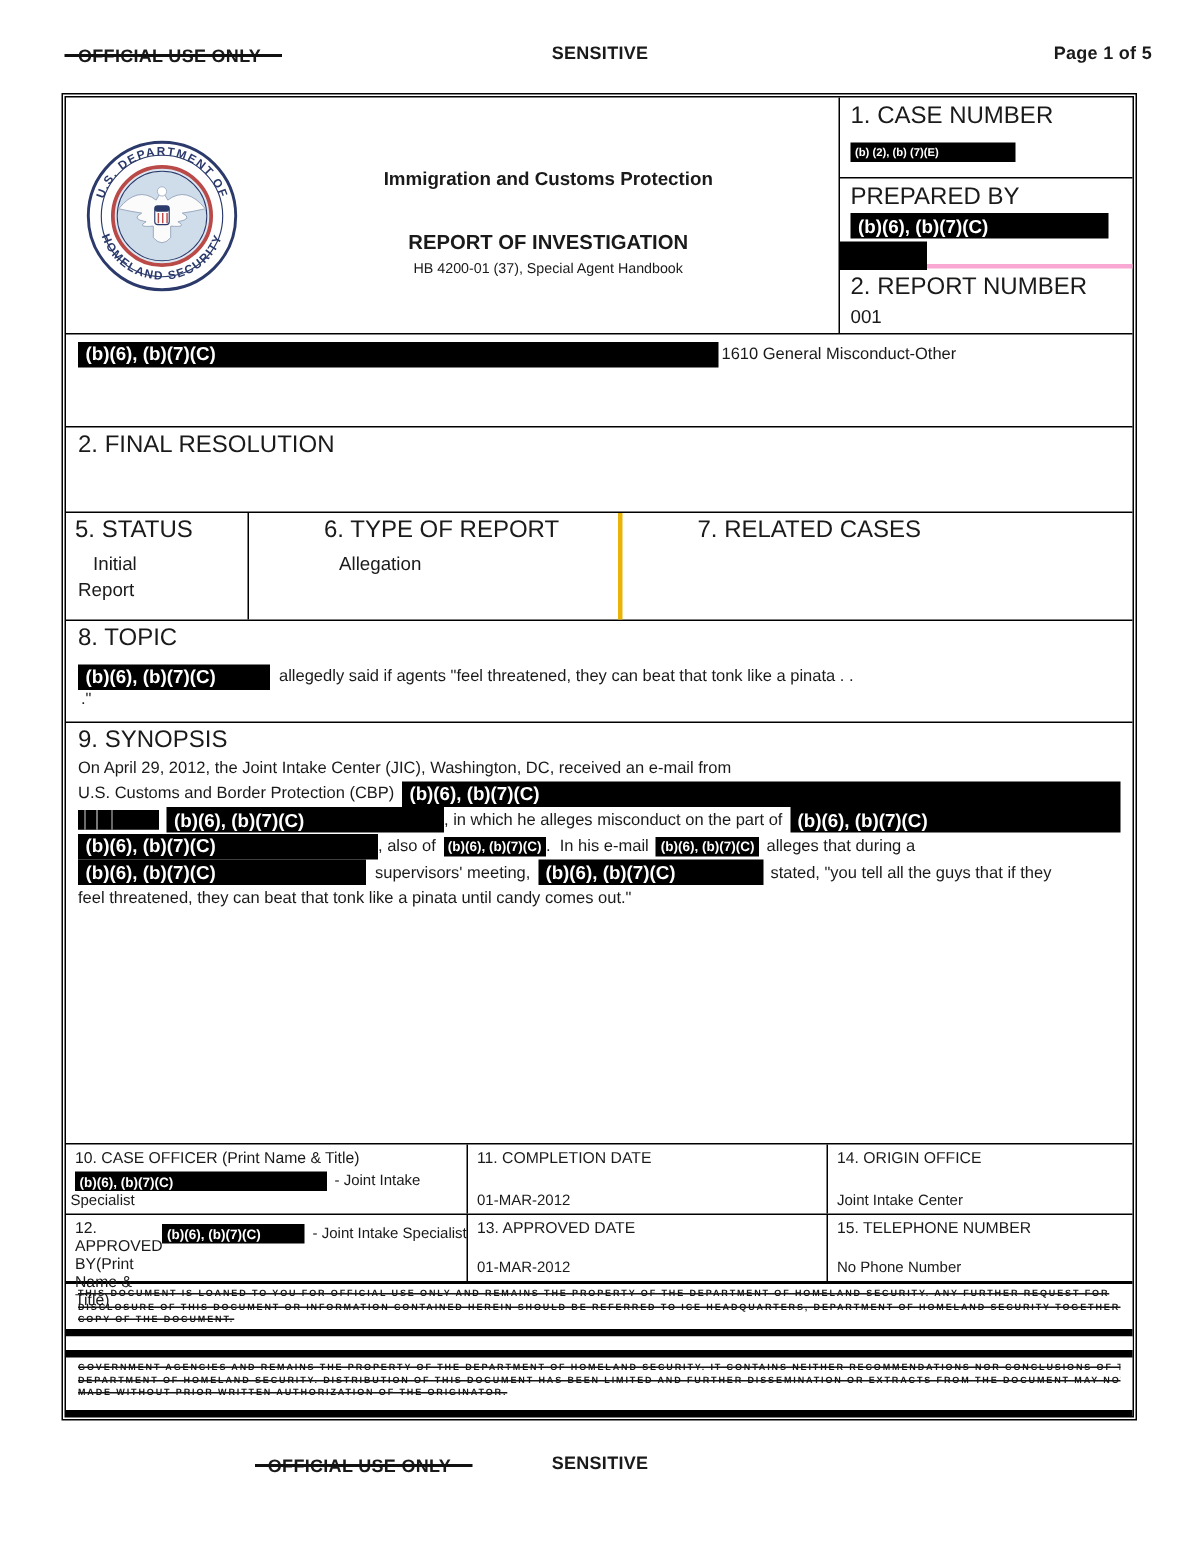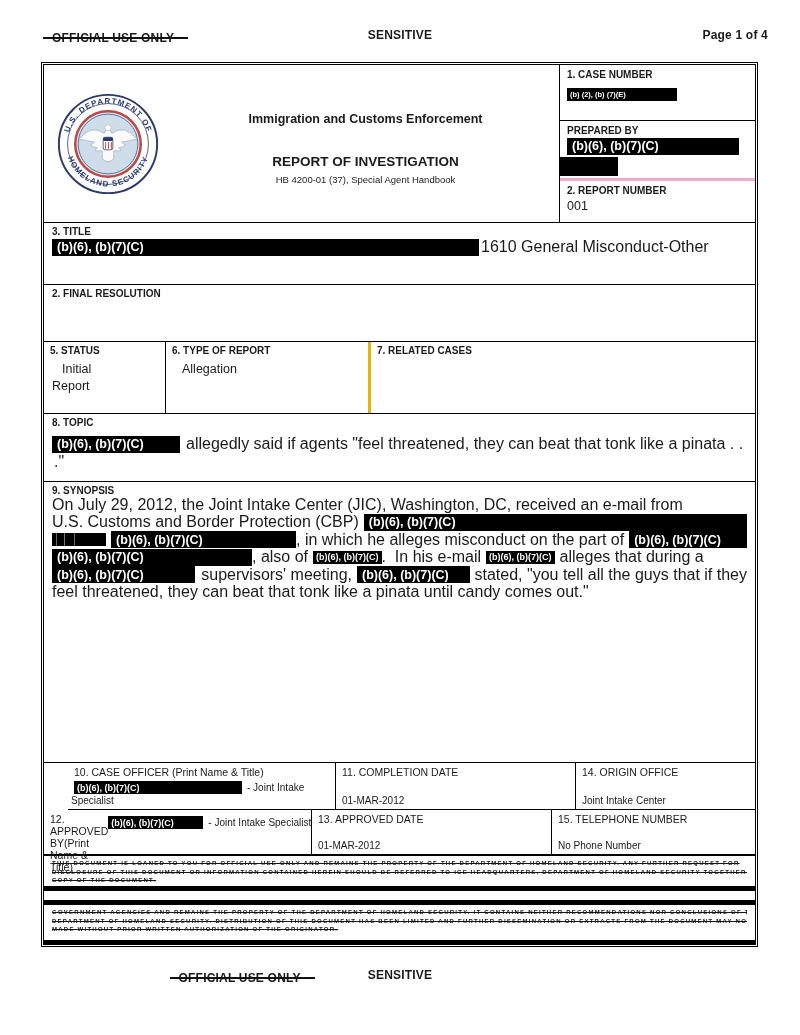--- a/index.html
+++ b/index.html
@@ -7,22 +7,22 @@
   .page { position:relative; width:800px; height:1035px; background:#fff; overflow:hidden; }
 
   
   .band-item { position:absolute; font-size:12px; font-weight:bold; letter-spacing:.2px; }
   .strike { position:relative; display:inline-block; }
   .strike::after { content:""; position:absolute; left:-9px; right:-14px; top:45%; border-top:2.5px solid #111; }
 
   
   .form { position:absolute; left:41px; top:62px; width:717px; height:885px; border:3px double #000; display:flex; flex-direction:column; background:#fff; }
   .row { border-bottom:1px solid #000; position:relative; }
-  .lbl { font-weight:bold; font-size:10px; }
-  .t { font-size:16px; white-space:pre; }
+  .lbl { font-weight:normal; font-size:16px; }
+  .t { font-size:11px; white-space:pre; }
 
   
   .r-head { height:158px; display:flex; border-bottom:1px solid #000; }
   .head-left { flex:1 1 auto; display:flex; }
   .seal-wrap { width:128px; display:flex; align-items:center; justify-content:center; }
   .head-text { flex:1; display:flex; flex-direction:column; align-items:center; text-align:center; padding-top:10px; }
   .dept { font-size:13.5px; font-weight:bold; }
   .agency { font-size:12.5px; font-weight:bold; margin-top:36px; line-height:16px; }
   .rtitle { font-size:13.5px; font-weight:bold; margin-top:27px; }
   .handbook { font-size:9.5px; margin-top:5px; }
@@ -36,35 +36,35 @@
   .redact { display:inline-flex; align-items:center; justify-content:flex-start; background:#000; color:#fff; font-weight:bold; font-size:12.5px; height:17px; padding:0 5px; white-space:pre; overflow:hidden; vertical-align:middle; flex-shrink:1; min-width:30px; }
   .redact.sm { font-size:9px; height:13px; padding:0 3px; }
   .redact.xs { font-size:7.5px; height:13px; padding:0 3px; }
   .grow { flex:1 1 auto; }
   .blk-sq { width:58px; height:19px; background:#000; margin-top:2px; margin-left:-7px; }
   .blk-micro { width:54px; height:13px; background:#000; background-image:linear-gradient(90deg,#000 0 4px,#6b6b6b 4px 5px,#000 5px 12px,#777 12px 13px,#000 13px 22px,#666 22px 23px,#000 23px 100%); flex-shrink:0; }
 
   
   .r-title { height:62px; padding:3px 8px; }
   .r-final { height:57px; padding:3px 8px; }
-  .r-567 { height:72px; display:flex; }
+  .r-567 { height:72px; display:flex;gap:44px; }
   .c-status { width:122px; border-right:1px solid #000; padding:3px 6px; }
   .c-type { width:205px; border-right:3px solid #eab308; padding:3px 6px; }
   .c-related { flex:1; padding:3px 6px; }
   .val { font-size:12.5px; }
   .r-topic { height:68px; padding:3px 8px; }
   .r-syn { height:281px; padding:3px 8px; }
 
   .line { display:flex; align-items:center; height:18px; }
   .syn-line { display:flex; align-items:center; height:17.5px; flex-wrap:nowrap; }
   .syn-line .t { flex-shrink:0; }
   .ml5 { margin-left:5px; } .ml6 { margin-left:6px; } .ml2 { margin-left:2px; }
 
   
-  .r-off { height:47px; display:flex;margin-left:24px; }
+  .r-off { height:47px; display:flex; }
   .r-off2 { height:46px; display:flex; border-bottom:2px solid #000; }
   .c1 { width:268px; border-right:1px solid #000; padding:3px 6px; }
   .c2 { width:240px; border-right:1px solid #000; padding:3px 6px; display:flex; flex-direction:column; }
   .c3 { flex:1; padding:3px 6px; display:flex; flex-direction:column; }
   .flbl { font-size:10.5px; font-weight:normal; }
   .fval { font-size:10px; }
   .bottom-val { margin-top:auto; }
   .off-line { display:flex; align-items:center; height:15px; margin-top:2px; }
   .outdent { margin-left:-3px; }
 
@@ -79,21 +79,21 @@
   .seal-svg { width:106px; height:106px; }
 </style>
 </head>
 <body>
 
 <div class="page">
 
   
   <span class="band-item strike" style="left:52px; top:28px;">OFFICIAL USE ONLY</span>
   <span class="band-item" style="left:0; right:0; top:28px; text-align:center;">SENSITIVE</span>
-  <span class="band-item" style="right:32px; top:28px;">Page 1 of 4</span>
+  <span class="band-item" style="right:32px; top:28px;">Page 1 of 5</span>
 
   
   <div class="form">
 
     <div class="r-head">
       <div class="head-left">
         <div class="seal-wrap">
           <svg class="seal-svg" viewBox="0 0 110 110">
             <circle cx="55" cy="55" r="51" fill="#ffffff" stroke="#2b3a6b" stroke-width="2"></circle>
             <circle cx="55" cy="55" r="42" fill="none" stroke="#2b3a6b" stroke-width="0.8"></circle>
@@ -113,21 +113,21 @@
             <rect x="50" y="48" width="10" height="13" rx="2" fill="#ffffff" stroke="#2b3a6b" stroke-width="0.8"></rect>
             <rect x="50" y="48" width="10" height="4" rx="1.5" fill="#2b3a6b"></rect>
             <line x1="52.5" y1="53" x2="52.5" y2="60" stroke="#b94a48" stroke-width="1"></line>
             <line x1="55.5" y1="53" x2="55.5" y2="60" stroke="#b94a48" stroke-width="1"></line>
             <line x1="58.5" y1="53" x2="58.5" y2="60" stroke="#b94a48" stroke-width="1"></line>
             <circle cx="55" cy="38" r="3.2" fill="#ffffff" stroke="#8fa0b8" stroke-width="0.5"></circle>
           </svg>
         </div>
         <div class="head-text">
           <div class="agency">
-            <div>Immigration and Customs Enforcement</div>
+            <div>Immigration and Customs Protection</div>
           </div>
           <div class="rtitle">REPORT OF INVESTIGATION</div>
           <div class="handbook">HB 4200-01 (37), Special Agent Handbook</div>
         </div>
       </div>
       <div class="head-right">
         <div class="sub sub1">
           <div class="lbl">1. CASE NUMBER</div>
           <span class="redact xs" style="width:110px; margin-top:8px;">(b) (2), (b) (7)(E)</span>
         </div>
@@ -137,21 +137,20 @@
           <div class="blk-sq"></div>
         </div>
         <div class="sub sub3">
           <div class="lbl">2. REPORT NUMBER</div>
           <div class="val" style="margin-top:3px;">001</div>
         </div>
       </div>
     </div>
 
     <div class="row r-title">
-      <div class="lbl">3. TITLE</div>
       <div class="line" style="margin-top:1px;">
         <span class="redact" style="width:427px; flex-shrink:0;">(b)(6), (b)(7)(C)</span>
         <span class="t ml2">1610 General Misconduct-Other</span>
       </div>
     </div>
 
     <div class="row r-final">
       <div class="lbl">2. FINAL RESOLUTION</div>
     </div>
 
@@ -175,21 +174,21 @@
       <div class="line" style="margin-top:7px;">
         <span class="redact" style="width:128px; flex-shrink:0;">(b)(6), (b)(7)(C)</span>
         <span class="t ml6">allegedly said if agents "feel threatened, they can beat that tonk like a pinata . .</span>
       </div>
       <div class="t" style="height:16px; padding-left:2px;">."</div>
     </div>
 
     <div class="row r-syn">
       <div class="lbl">9. SYNOPSIS</div>
       <div class="syn-line">
-        <span class="t">On July 29, 2012, the Joint Intake Center (JIC), Washington, DC, received an e-mail from</span>
+        <span class="t">On April 29, 2012, the Joint Intake Center (JIC), Washington, DC, received an e-mail from</span>
       </div>
       <div class="syn-line">
         <span class="t">U.S. Customs and Border Protection (CBP)</span>
         <span class="redact grow ml5">(b)(6), (b)(7)(C)</span>
       </div>
       <div class="syn-line">
         <span class="blk-micro"></span>
         <span class="redact ml5" style="width:185px;">(b)(6), (b)(7)(C)</span>
         <span class="t">, in which he alleges misconduct on the part of</span>
         <span class="redact grow ml5">(b)(6), (b)(7)(C)</span>

